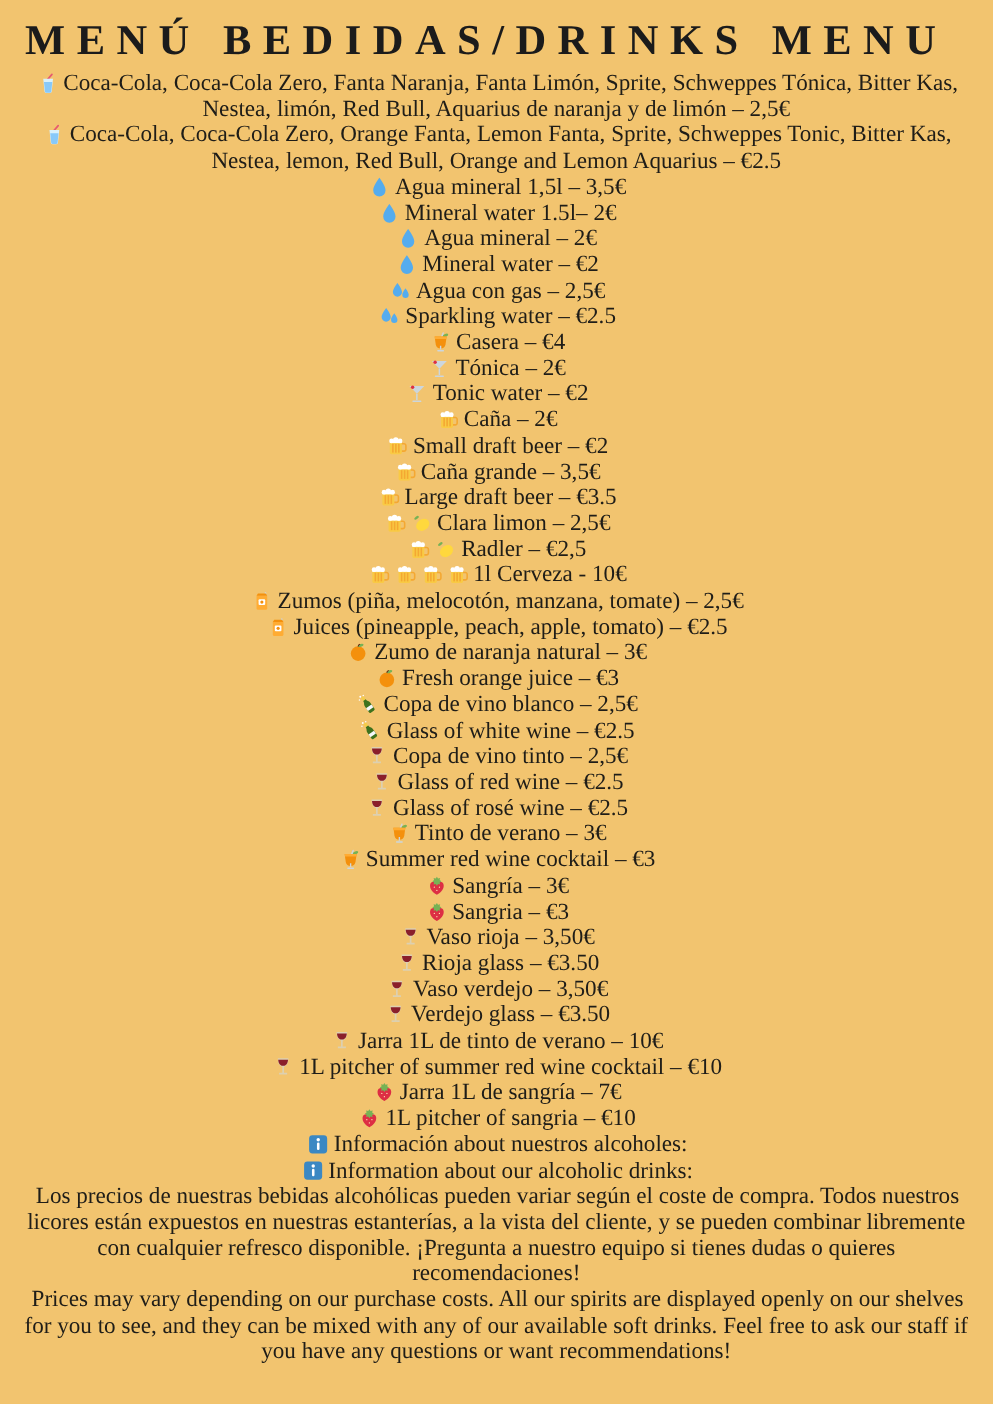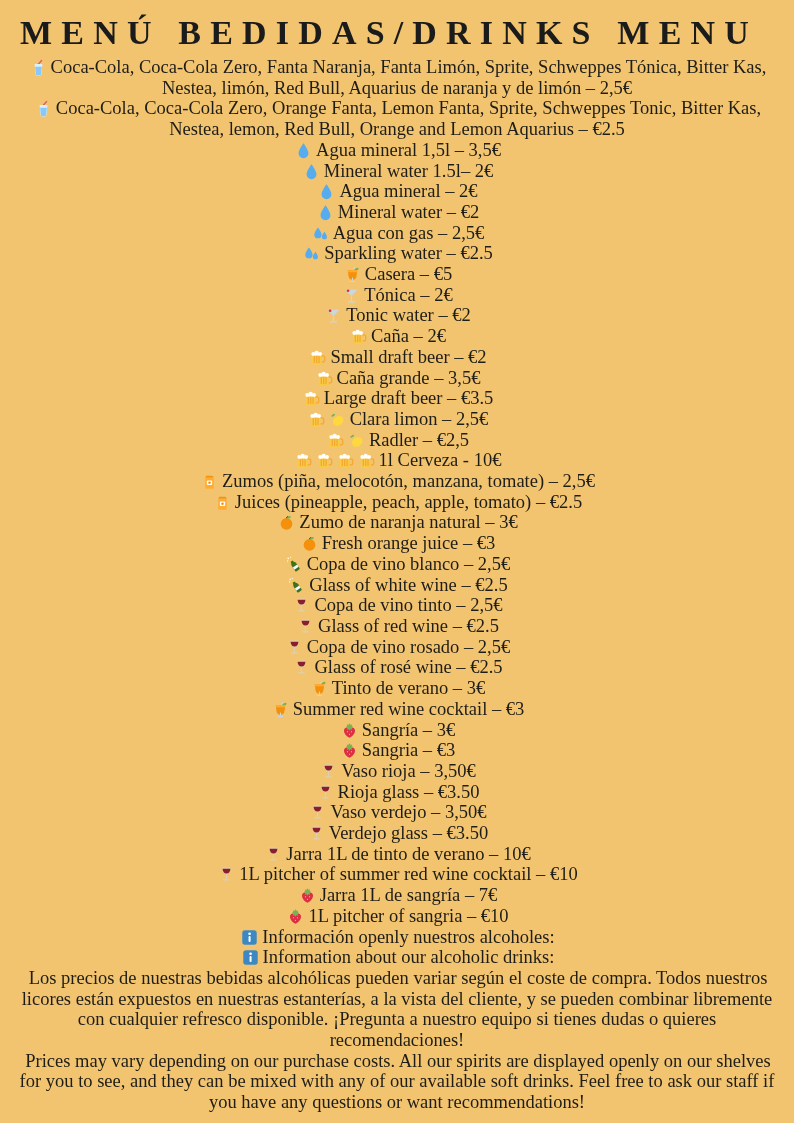--- a/index.html
+++ b/index.html
@@ -76,21 +76,21 @@
             <path d="M7 2.8C7 2.8 2.7 8.3 2.7 11.4a4.3 4.3 0 0 0 8.6 0C11.3 8.3 7 2.8 7 2.8Z" fill="#55acee"></path>
             <path d="M14.6 7.8c0 0-3 3.9-3 6.1a3 3 0 0 0 6 0c0-2.2-3-6.1-3-6.1Z" fill="#55acee"></path>
           </svg></span><span class="menu-text">Sparkling water – €2.5</span></div>
       <div class="menu-line"><span class="icon"><svg viewBox="0 0 20 20">
             <path d="M12.4 1.6 10.7 6" stroke="#ccd6dd" stroke-width="1.4" stroke-linecap="round"></path>
             <ellipse cx="14.6" cy="3.9" rx="2.7" ry="1.4" fill="#77b255" transform="rotate(-22 14.6 3.9)"></ellipse>
             <path d="M4.4 5h11.2l-1 7.4a4.7 4.7 0 0 1-9.2 0Z" fill="#f4900c"></path>
             <path d="M4.4 5h11.2l-.3 2.3H4.7Z" fill="#ffac33"></path>
             <path d="M10 13.6v3.6" stroke="#ccd6dd" stroke-width="1.3"></path>
             <path d="M7.4 18.3h5.2" stroke="#ccd6dd" stroke-width="1.3" stroke-linecap="round"></path>
-          </svg></span><span class="menu-text">Casera – €5</span></div>
+          </svg></span><span class="menu-text">Casera – €4</span></div>
       <div class="menu-line"><span class="icon"><svg viewBox="0 0 20 20">
             <path d="M3 3.2h14L10 10.7Z" fill="#ccd6dd"></path>
             <circle cx="6" cy="4.4" r="1.6" fill="#dd2e44"></circle>
             <path d="M10 10.7v5.8" stroke="#ccd6dd" stroke-width="1.4"></path>
             <path d="M6.4 17.6h7.2" stroke="#ccd6dd" stroke-width="1.4" stroke-linecap="round"></path>
           </svg></span><span class="menu-text">Tónica – 2€</span></div>
       <div class="menu-line"><span class="icon"><svg viewBox="0 0 20 20">
             <path d="M3 3.2h14L10 10.7Z" fill="#ccd6dd"></path>
             <circle cx="6" cy="4.4" r="1.6" fill="#dd2e44"></circle>
             <path d="M10 10.7v5.8" stroke="#ccd6dd" stroke-width="1.4"></path>
@@ -257,24 +257,20 @@
             <path d="M5 1.8h10c0 4.6-1.6 7.4-4.2 8v5.7h3v1.7H6.2v-1.7h3V9.8C6.6 9.2 5 6.4 5 1.8Z" fill="#cfd8dc" fill-opacity="0.6"></path>
             <path d="M5.4 3.2h9.2c-.2 3.5-1.7 5.7-4.6 5.7S5.6 6.7 5.4 3.2Z" fill="#8a1f2b"></path>
           </svg></span><span class="menu-text">Copa de vino tinto – 2,5€</span></div>
       <div class="menu-line"><span class="icon"><svg viewBox="0 0 20 20">
             <path d="M5 1.8h10c0 4.6-1.6 7.4-4.2 8v5.7h3v1.7H6.2v-1.7h3V9.8C6.6 9.2 5 6.4 5 1.8Z" fill="#cfd8dc" fill-opacity="0.6"></path>
             <path d="M5.4 3.2h9.2c-.2 3.5-1.7 5.7-4.6 5.7S5.6 6.7 5.4 3.2Z" fill="#8a1f2b"></path>
           </svg></span><span class="menu-text">Glass of red wine – €2.5</span></div>
       <div class="menu-line"><span class="icon"><svg viewBox="0 0 20 20">
             <path d="M5 1.8h10c0 4.6-1.6 7.4-4.2 8v5.7h3v1.7H6.2v-1.7h3V9.8C6.6 9.2 5 6.4 5 1.8Z" fill="#cfd8dc" fill-opacity="0.6"></path>
             <path d="M5.4 3.2h9.2c-.2 3.5-1.7 5.7-4.6 5.7S5.6 6.7 5.4 3.2Z" fill="#8a1f2b"></path>
-          </svg></span><span class="menu-text">Copa de vino rosado – 2,5€</span></div>
-      <div class="menu-line"><span class="icon"><svg viewBox="0 0 20 20">
-            <path d="M5 1.8h10c0 4.6-1.6 7.4-4.2 8v5.7h3v1.7H6.2v-1.7h3V9.8C6.6 9.2 5 6.4 5 1.8Z" fill="#cfd8dc" fill-opacity="0.6"></path>
-            <path d="M5.4 3.2h9.2c-.2 3.5-1.7 5.7-4.6 5.7S5.6 6.7 5.4 3.2Z" fill="#8a1f2b"></path>
           </svg></span><span class="menu-text">Glass of rosé wine – €2.5</span></div>
       <div class="menu-line"><span class="icon"><svg viewBox="0 0 20 20">
             <path d="M12.4 1.6 10.7 6" stroke="#ccd6dd" stroke-width="1.4" stroke-linecap="round"></path>
             <ellipse cx="14.6" cy="3.9" rx="2.7" ry="1.4" fill="#77b255" transform="rotate(-22 14.6 3.9)"></ellipse>
             <path d="M4.4 5h11.2l-1 7.4a4.7 4.7 0 0 1-9.2 0Z" fill="#f4900c"></path>
             <path d="M4.4 5h11.2l-.3 2.3H4.7Z" fill="#ffac33"></path>
             <path d="M10 13.6v3.6" stroke="#ccd6dd" stroke-width="1.3"></path>
             <path d="M7.4 18.3h5.2" stroke="#ccd6dd" stroke-width="1.3" stroke-linecap="round"></path>
           </svg></span><span class="menu-text">Tinto de verano – 3€</span></div>
       <div class="menu-line"><span class="icon"><svg viewBox="0 0 20 20">
@@ -334,21 +330,21 @@
             <path d="M10 18.6C5.6 16.4 3.2 12.8 3.6 9.4 3.9 7 6.3 5.8 8.2 6.7L10 7.6l1.8-.9c1.9-.9 4.3.3 4.6 2.7.4 3.4-2 7-6.4 9.2Z" fill="#dd2e44"></path>
             <path d="M10 1.6l1.1 1.7 2-.5-.5 2 1.7 1.1-1.7 1.1.5 2-2-.5L10 10.2 8.9 8.5l-2 .5.5-2L5.7 5.9l1.7-1.1-.5-2 2 .5Z" fill="#77b255"></path>
             <circle cx="7.6" cy="11.5" r="0.6" fill="#ffe8b6"></circle>
             <circle cx="12.4" cy="11.5" r="0.6" fill="#ffe8b6"></circle>
             <circle cx="10" cy="14.5" r="0.6" fill="#ffe8b6"></circle>
           </svg></span><span class="menu-text">1L pitcher of sangria – €10</span></div>
       <div class="menu-line"><span class="icon"><svg viewBox="0 0 20 20">
             <rect x="1.5" y="1.5" width="17" height="17" rx="3.2" fill="#3b88c3"></rect>
             <circle cx="10.1" cy="5.6" r="1.6" fill="#ffffff"></circle>
             <rect x="8.9" y="8.2" width="2.4" height="7" rx="1.1" fill="#ffffff"></rect>
-          </svg></span><span class="menu-text">Información openly nuestros alcoholes:</span></div>
+          </svg></span><span class="menu-text">Información about nuestros alcoholes:</span></div>
       <div class="menu-line"><span class="icon"><svg viewBox="0 0 20 20">
             <rect x="1.5" y="1.5" width="17" height="17" rx="3.2" fill="#3b88c3"></rect>
             <circle cx="10.1" cy="5.6" r="1.6" fill="#ffffff"></circle>
             <rect x="8.9" y="8.2" width="2.4" height="7" rx="1.1" fill="#ffffff"></rect>
           </svg></span><span class="menu-text">Information about our alcoholic drinks:</span></div>
       <div class="menu-line"><span class="menu-text">Los precios de nuestras bebidas alcohólicas pueden variar según el coste de compra. Todos nuestros licores están expuestos en nuestras estanterías, a la vista del cliente, y se pueden combinar libremente con cualquier refresco disponible. ¡Pregunta a nuestro equipo si tienes dudas o quieres recomendaciones!</span></div>
       <div class="menu-line"><span class="menu-text">Prices may vary depending on our purchase costs. All our spirits are displayed openly on our shelves for you to see, and they can be mixed with any of our available soft drinks. Feel free to ask our staff if you have any questions or want recommendations!</span></div>
     </div>
 </div>
 

